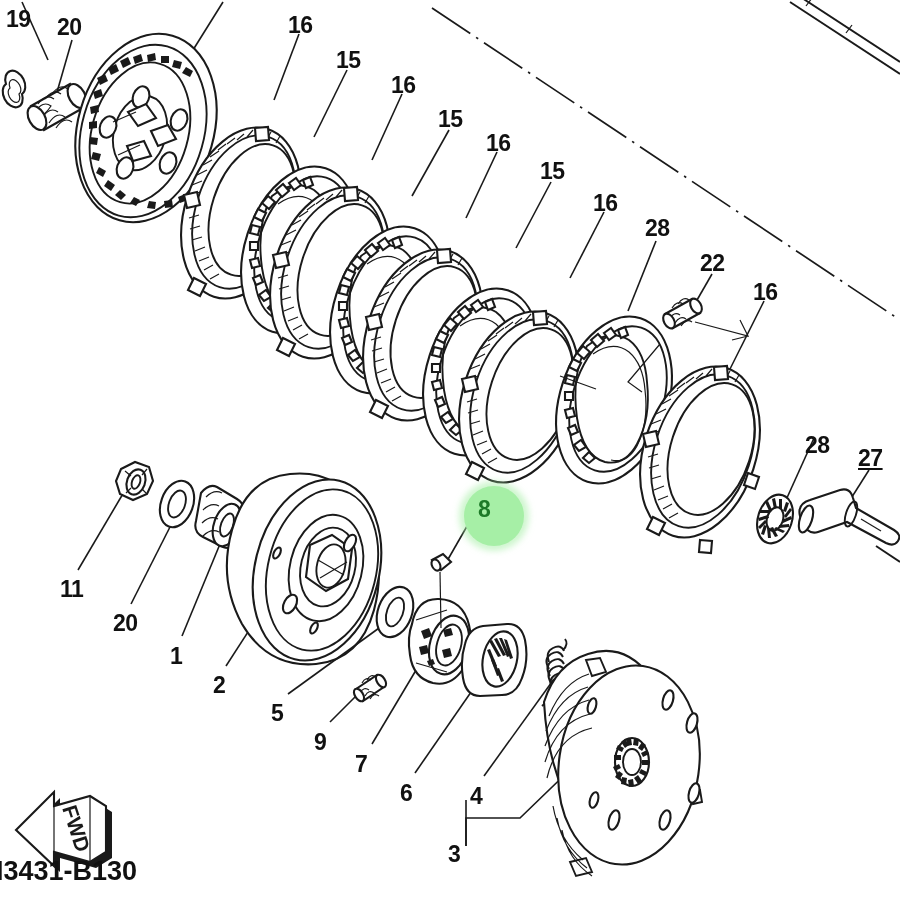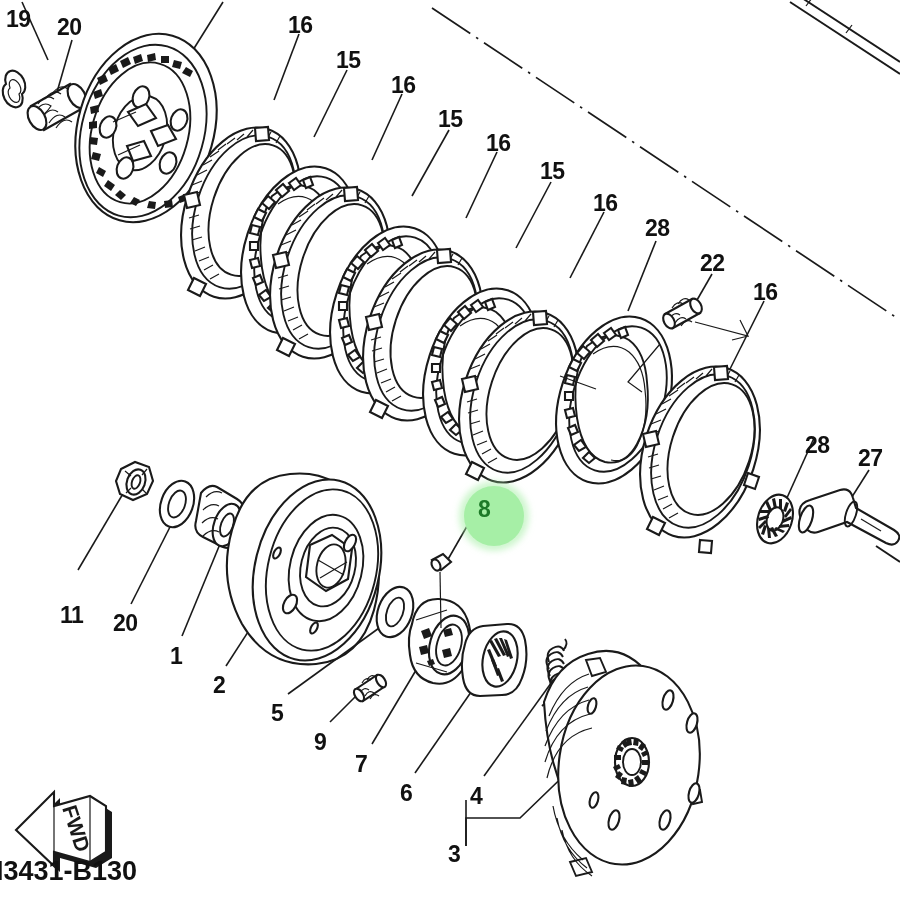--- a/index.html
+++ b/index.html
@@ -565,22 +565,22 @@
       <div class="callout" style="left: 336px; top: 49px;">15</div>
       <div class="callout" style="left: 391px; top: 74px;">16</div>
       <div class="callout" style="left: 438px; top: 108px;">15</div>
       <div class="callout" style="left: 486px; top: 132px;">16</div>
       <div class="callout" style="left: 540px; top: 160px;">15</div>
       <div class="callout" style="left: 593px; top: 192px;">16</div>
       <div class="callout" style="left: 645px; top: 217px;">28</div>
       <div class="callout" style="left: 700px; top: 252px;">22</div>
       <div class="callout" style="left: 753px; top: 281px;">16</div>
       <div class="callout" style="left: 805px; top: 406px; margin-top: 28px;">28</div>
-      <div class="callout" style="left: 858px; top: 447px;">27</div>
-      <div class="callout" style="left: 60px; top: 604px;">11</div>
+      <div class="callout" style="left: 858px; top: 447px; text-decoration: underline;">27</div>
+      <div class="callout" style="left: 60px; top: 578px;">11</div>
       <div class="callout" style="left: 113px; top: 612px;">20</div>
       <div class="callout" style="left: 170px; top: 645px;">1</div>
       <div class="callout" style="left: 213px; top: 674px;">2</div>
       <div class="callout" style="left: 271px; top: 702px;">5</div>
       <div class="callout" style="left: 314px; top: 731px;">9</div>
       <div class="callout" style="left: 355px; top: 753px;">7</div>
       <div class="callout" style="left: 400px; top: 782px;">6</div>
       <div class="callout" style="left: 470px; top: 785px;">4</div>
       <div class="callout" style="left: 448px; top: 843px;">3</div>
       <div class="callout highlighted" style="left: 478px; top: 498px; color: rgb(29, 122, 40);">8</div>

